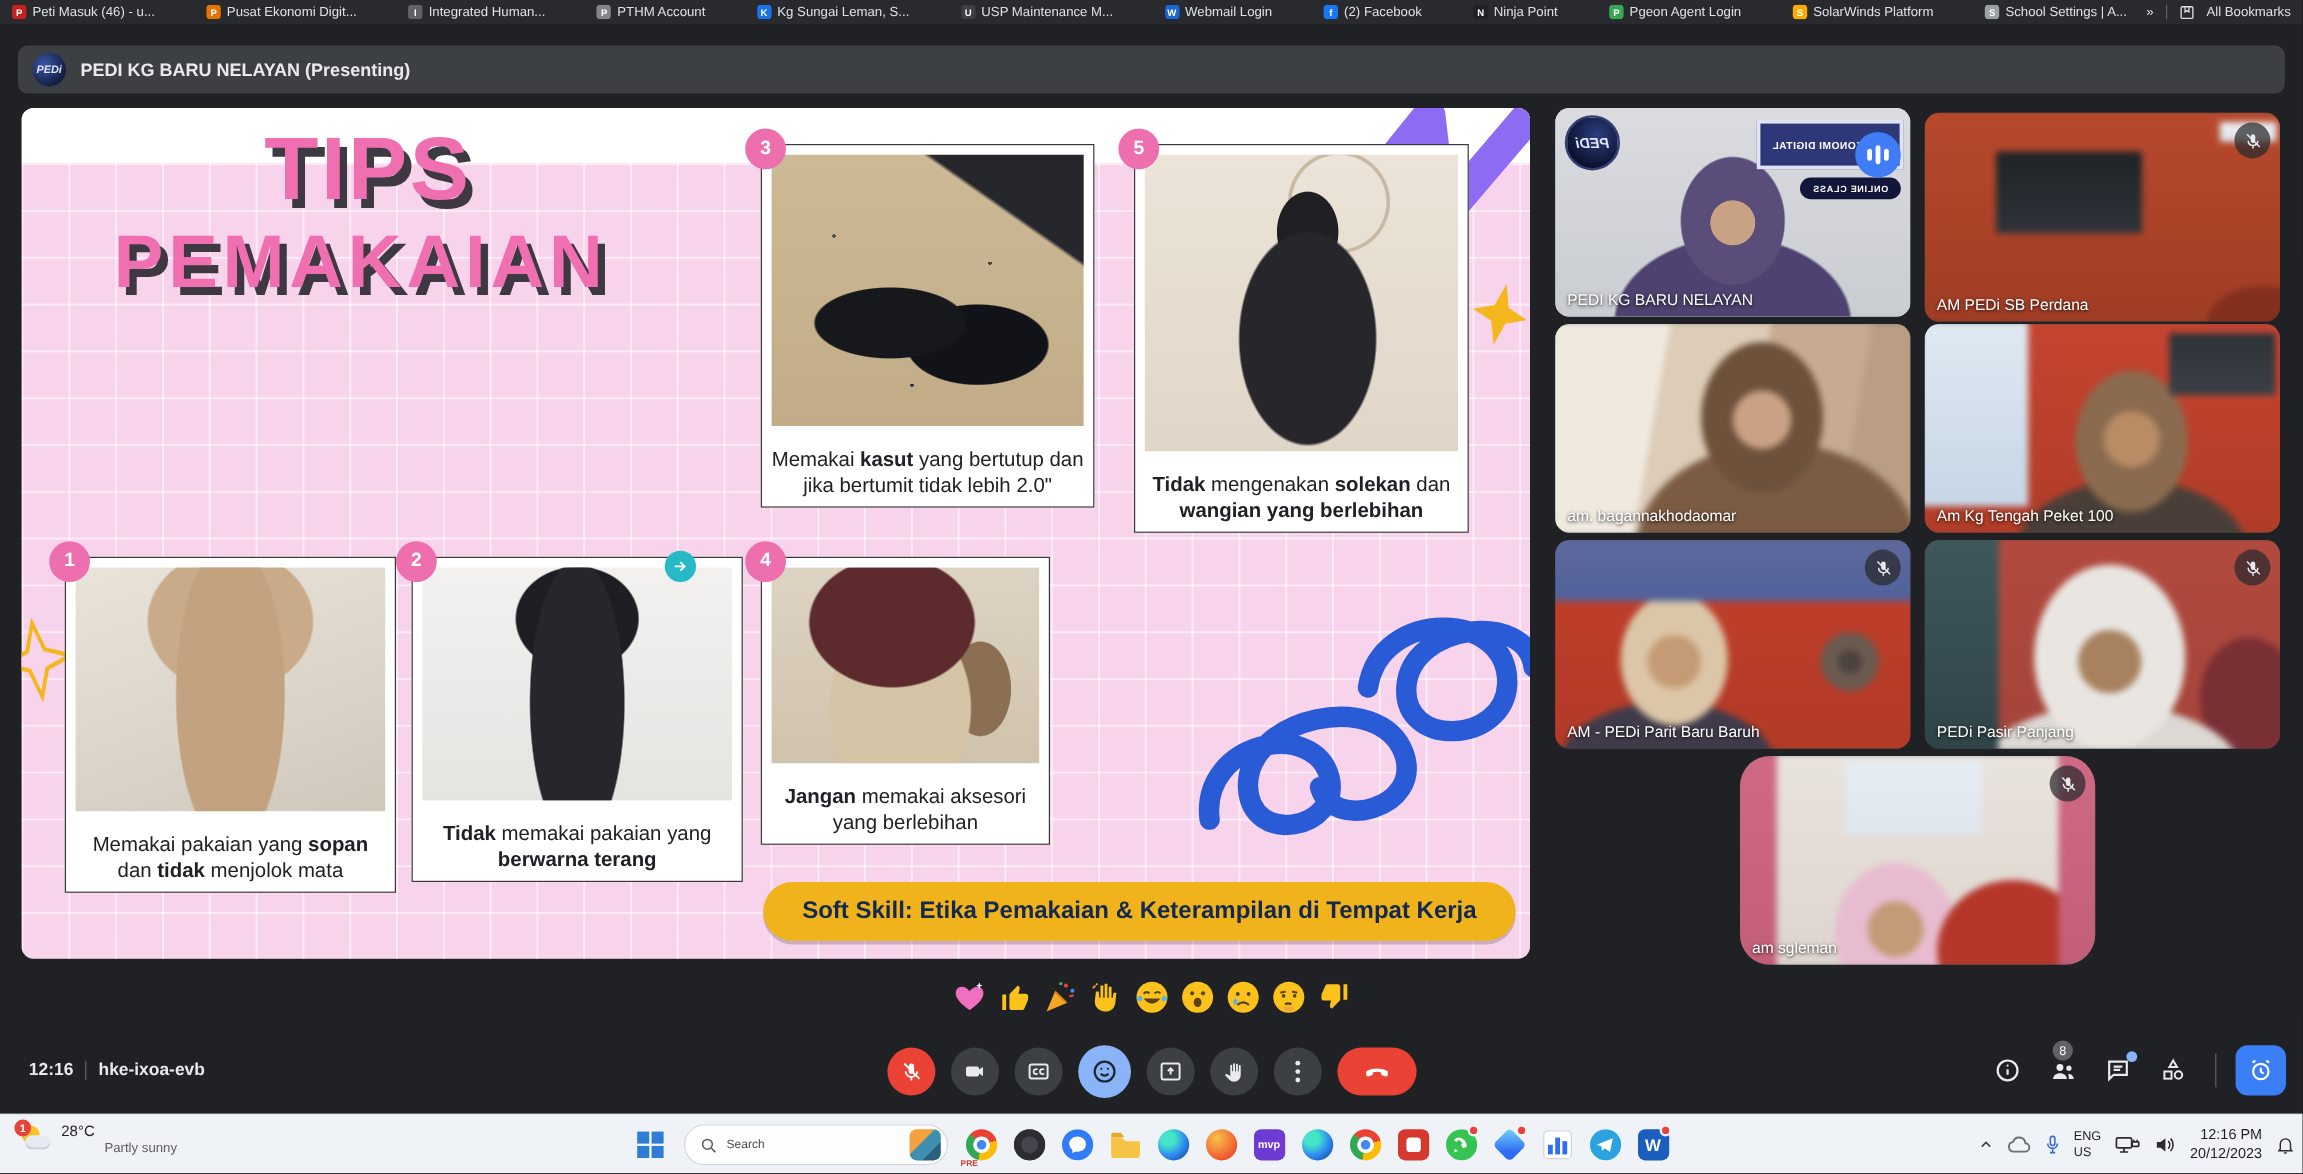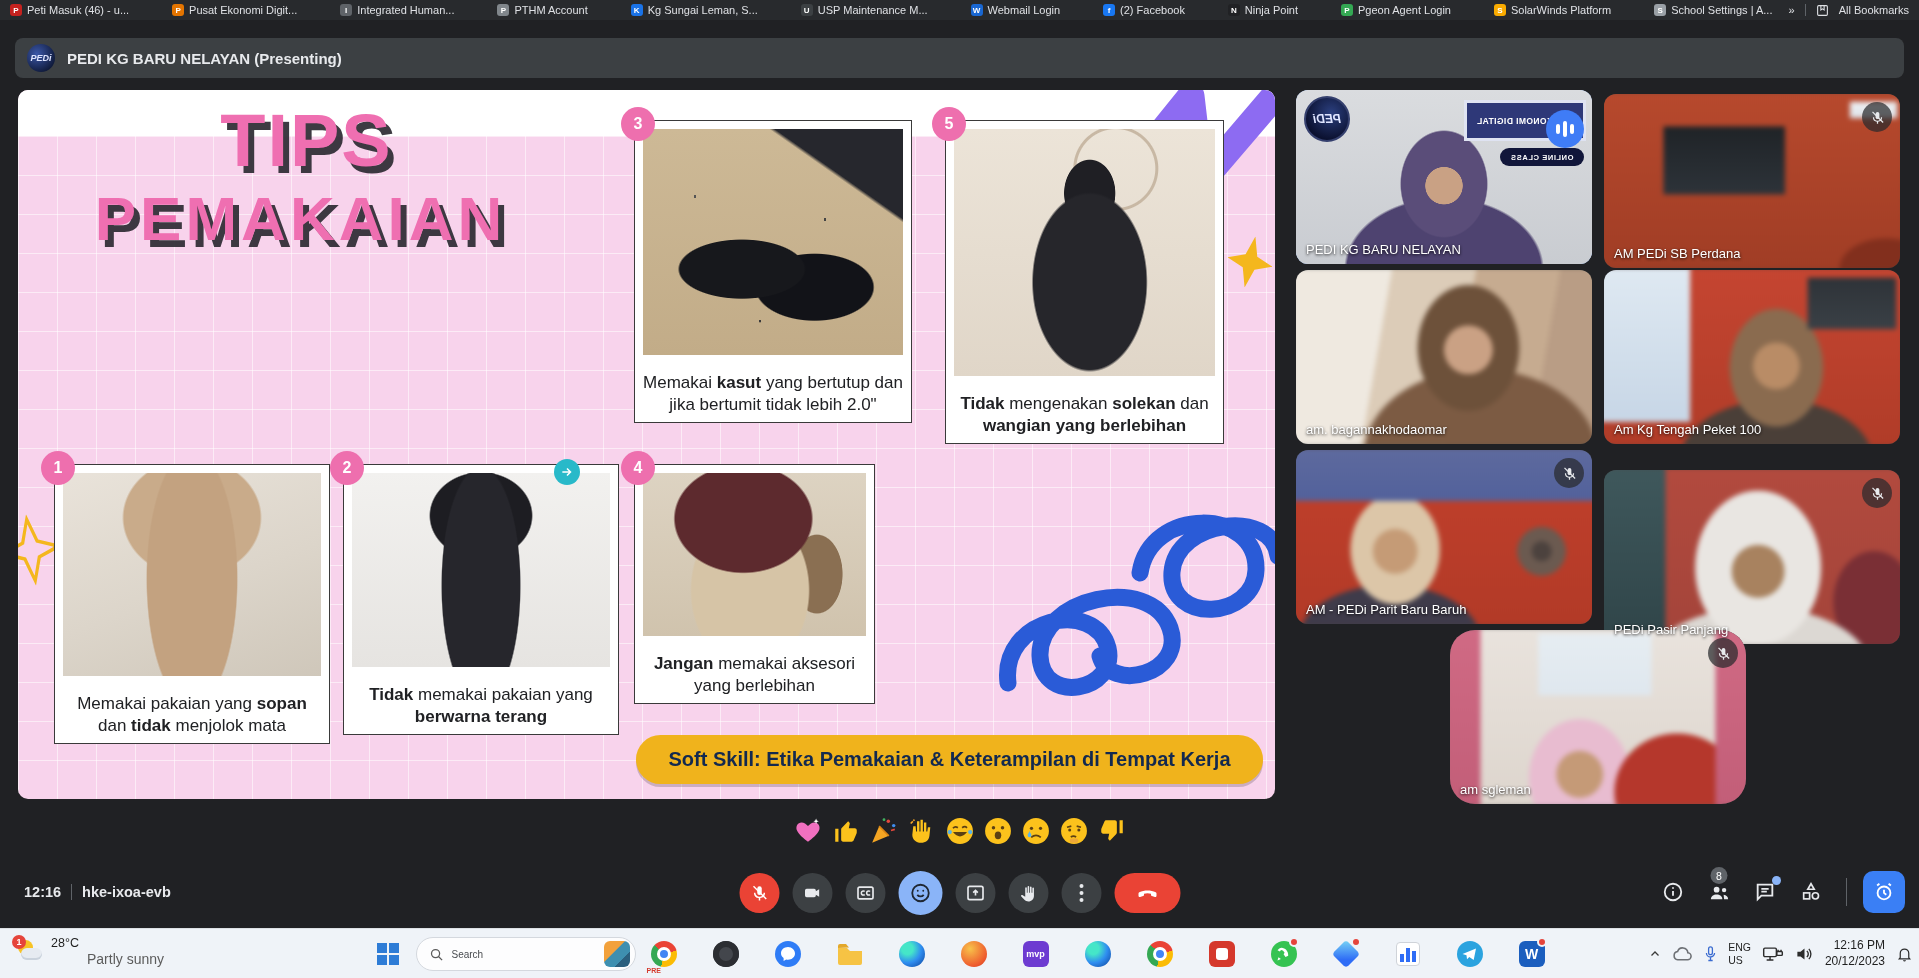--- a/index.html
+++ b/index.html
@@ -176,21 +176,21 @@
     border-top:1px solid rgba(0,0,0,.08);color:#1f1f1f;}
   .weather{position:absolute;left:8px;top:4px;display:flex;align-items:center;gap:7px;
     padding:3px 8px;border-radius:6px;cursor:pointer;}
   .wicon{position:relative;width:28px;height:26px;}
   .wsun{position:absolute;left:2px;top:1px;width:15px;height:15px;border-radius:50%;background:#f7c325;}
   .wcloud{position:absolute;left:5px;top:9px;width:21px;height:12px;border-radius:8px;background:#e6ebf1;
     box-shadow:inset 0 -2px 0 #c9d2dc;}
   .wbadge{position:absolute;left:-4px;top:-4px;width:14px;height:14px;border-radius:50%;background:#e5443b;
     color:#fff;font-size:9px;font-weight:bold;display:flex;align-items:center;justify-content:center;z-index:2;}
   .wtemp{font-size:12.5px;line-height:1.2;}
-  .wdesc{font-size:14px;color:#5c5c5c;line-height:1.2;padding-left:36px;}
+  .wdesc{font-size:11px;color:#5c5c5c;line-height:1.2;padding-left:36px;}
   .tb-center{position:absolute;left:50%;top:4px;transform:translateX(-50%);
     display:flex;align-items:center;gap:4px;}
   .startbtn,.appbtn{width:40px;height:42px;border:none;background:none;border-radius:6px;cursor:pointer;
     display:flex;align-items:center;justify-content:center;position:relative;padding:0;}
   .ic-win{display:grid;grid-template-columns:10px 10px;grid-gap:2px;}
   .ic-win i{width:10px;height:10px;background:#2e7cd6;display:block;}
   .search{width:220px;height:34px;border-radius:17px;background:#fdfdfe;border:1px solid #d4d8de;
     display:flex;align-items:center;padding:0 5px 0 12px;gap:8px;cursor:text;margin:0 4px;}
   .search-text{font-size:10px;color:#494c50;flex:1;}
   .search-img{width:26px;height:26px;border-radius:6px;flex:none;
@@ -387,21 +387,21 @@
           <div class="vid v5 blurry"></div>
           <div class="micoff">
             <svg viewBox="0 0 24 24" width="15" height="15">
               <path fill="#e8eaed" d="M12 14.5a3 3 0 0 0 3-3V6a3 3 0 0 0-6 0v5.5a3 3 0 0 0 3 3z"></path>
               <path fill="#e8eaed" d="M17.5 11.5a5.5 5.5 0 0 1-11 0H4.6a7.4 7.4 0 0 0 6.4 7.3V22h2v-3.2a7.4 7.4 0 0 0 6.4-7.3h-1.9z"></path>
               <path stroke="#e8eaed" stroke-width="2" d="M4 3l17 17"></path>
             </svg>
           </div>
           <div class="tname">AM - PEDi Parit Baru Baruh</div>
         </div>
-        <div class="tile t6" style="left: 1604px; top: 430px; margin-top: 20px;">
+        <div class="tile t6" style="left: 1604px; top: 430px;">
           <div class="vid v6 blurry"></div>
           <div class="micoff">
             <svg viewBox="0 0 24 24" width="15" height="15">
               <path fill="#e8eaed" d="M12 14.5a3 3 0 0 0 3-3V6a3 3 0 0 0-6 0v5.5a3 3 0 0 0 3 3z"></path>
               <path fill="#e8eaed" d="M17.5 11.5a5.5 5.5 0 0 1-11 0H4.6a7.4 7.4 0 0 0 6.4 7.3V22h2v-3.2a7.4 7.4 0 0 0 6.4-7.3h-1.9z"></path>
               <path stroke="#e8eaed" stroke-width="2" d="M4 3l17 17"></path>
             </svg>
           </div>
           <div class="tname">PEDi Pasir Panjang</div>
         </div>
@@ -598,21 +598,21 @@
       <div class="search">
         <span style="display:flex;">
           <svg width="15" height="15" viewBox="0 0 24 24" fill="none" stroke="#5a5a5a" stroke-width="2">
               <circle cx="10.5" cy="10.5" r="6.5"></circle>
               <path d="M15.5 15.5L21 21"></path>
             </svg>
         </span>
         <span class="search-text">Search</span>
         <span class="search-img"></span>
       </div>
-      <span id="apps" style="display:flex;gap:22px;">
+      <span id="apps" style="display:flex;">
           <button class="appbtn">
             <span class="ic-chrome"></span>
             <span class="pre">PRE</span>
           </button>
           <button class="appbtn">
             <span class="ic-dark"></span>
           </button>
           <button class="appbtn">
             <svg width="26" height="26">
               <circle cx="13" cy="13" r="13" fill="#2f7cf6"></circle>

